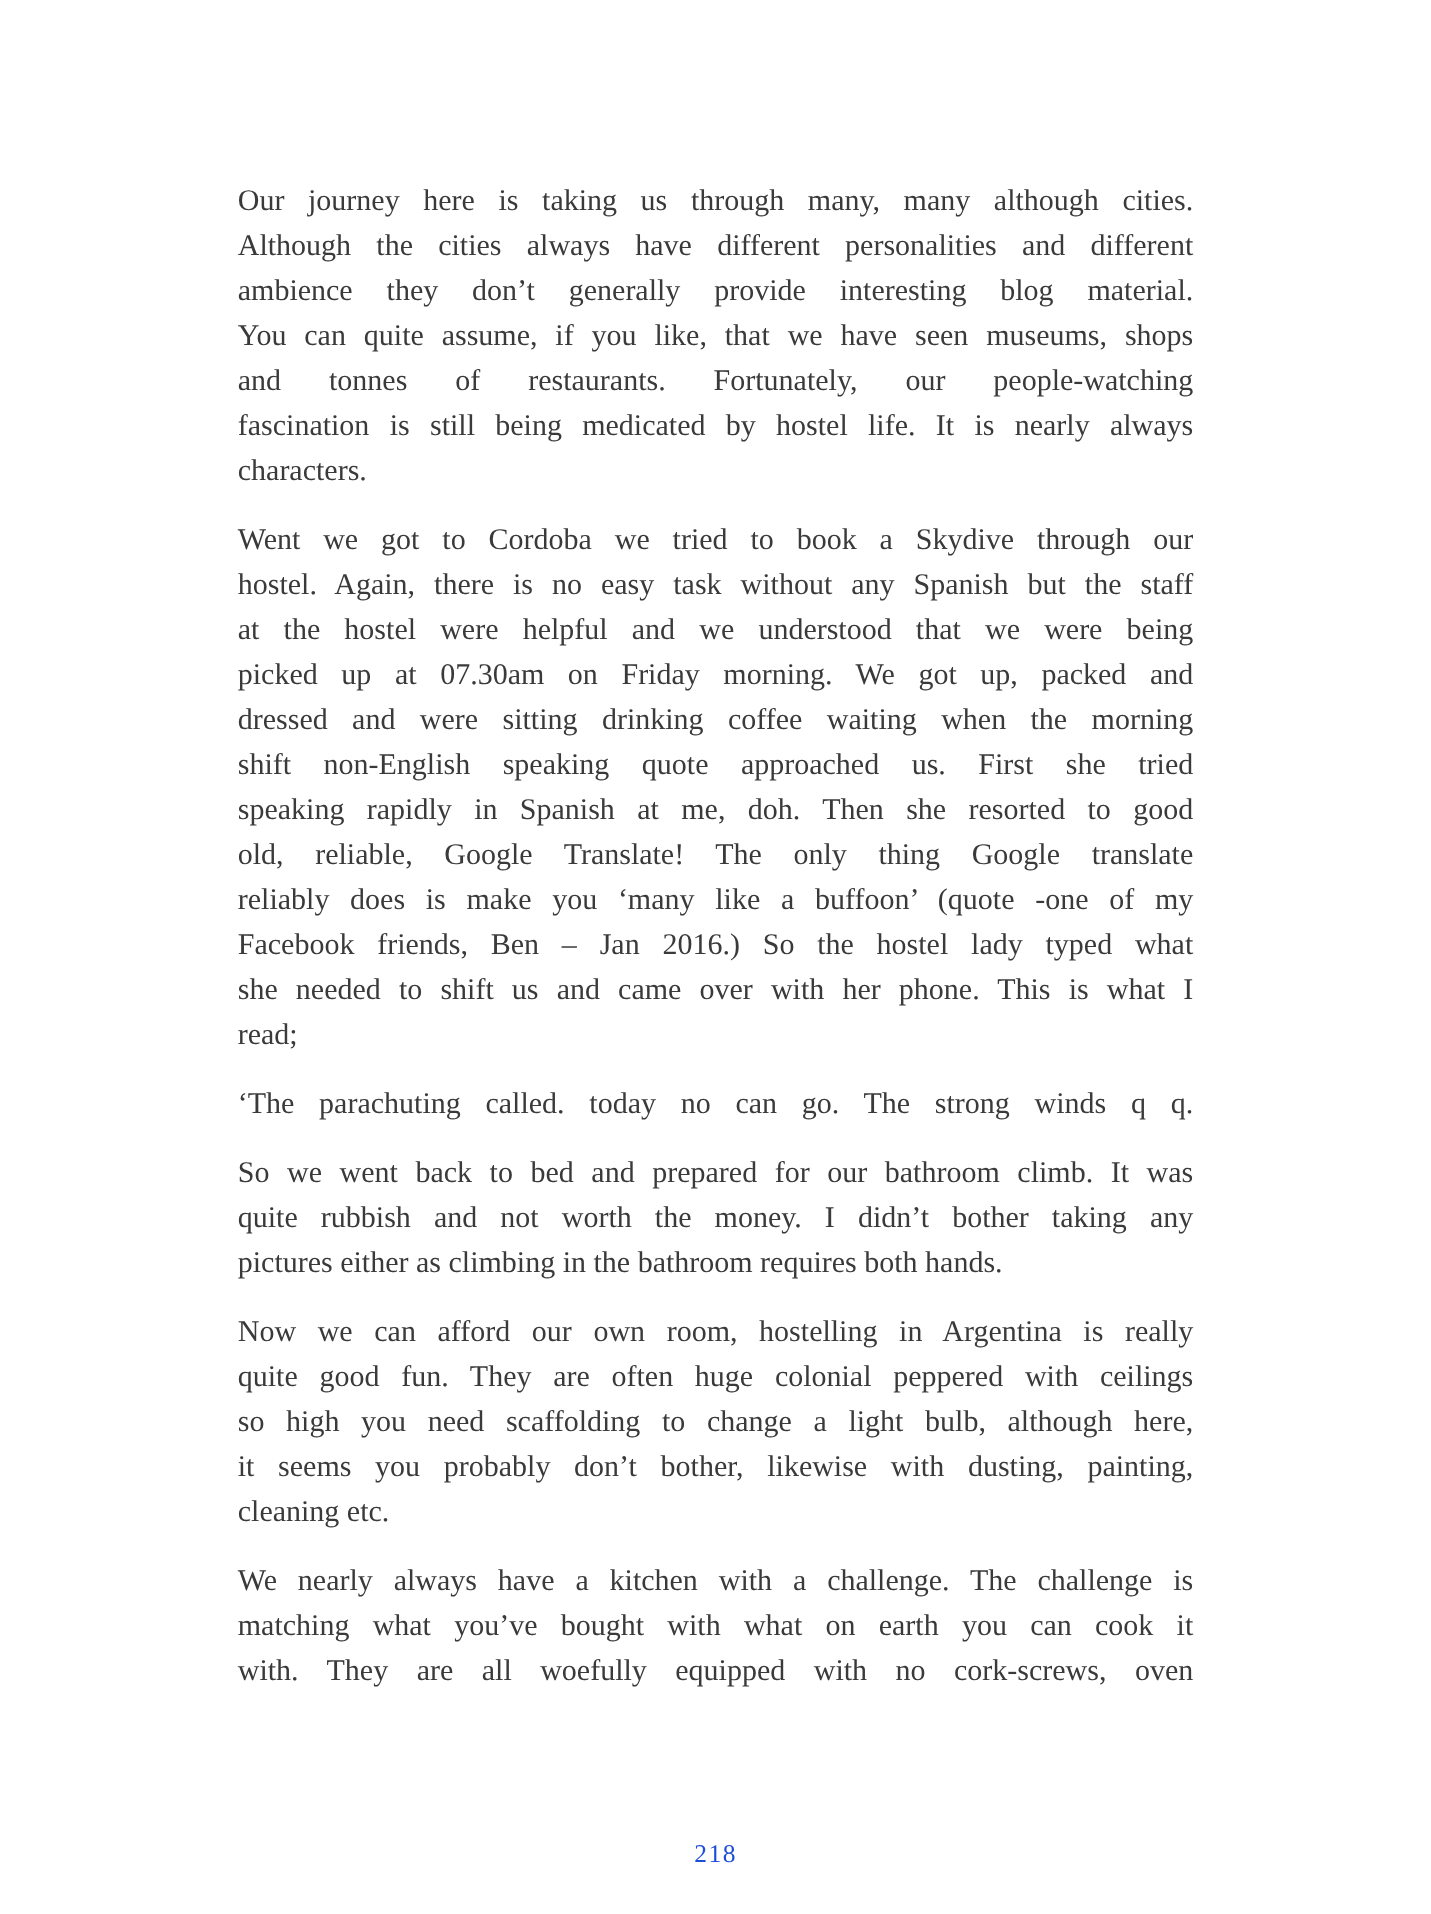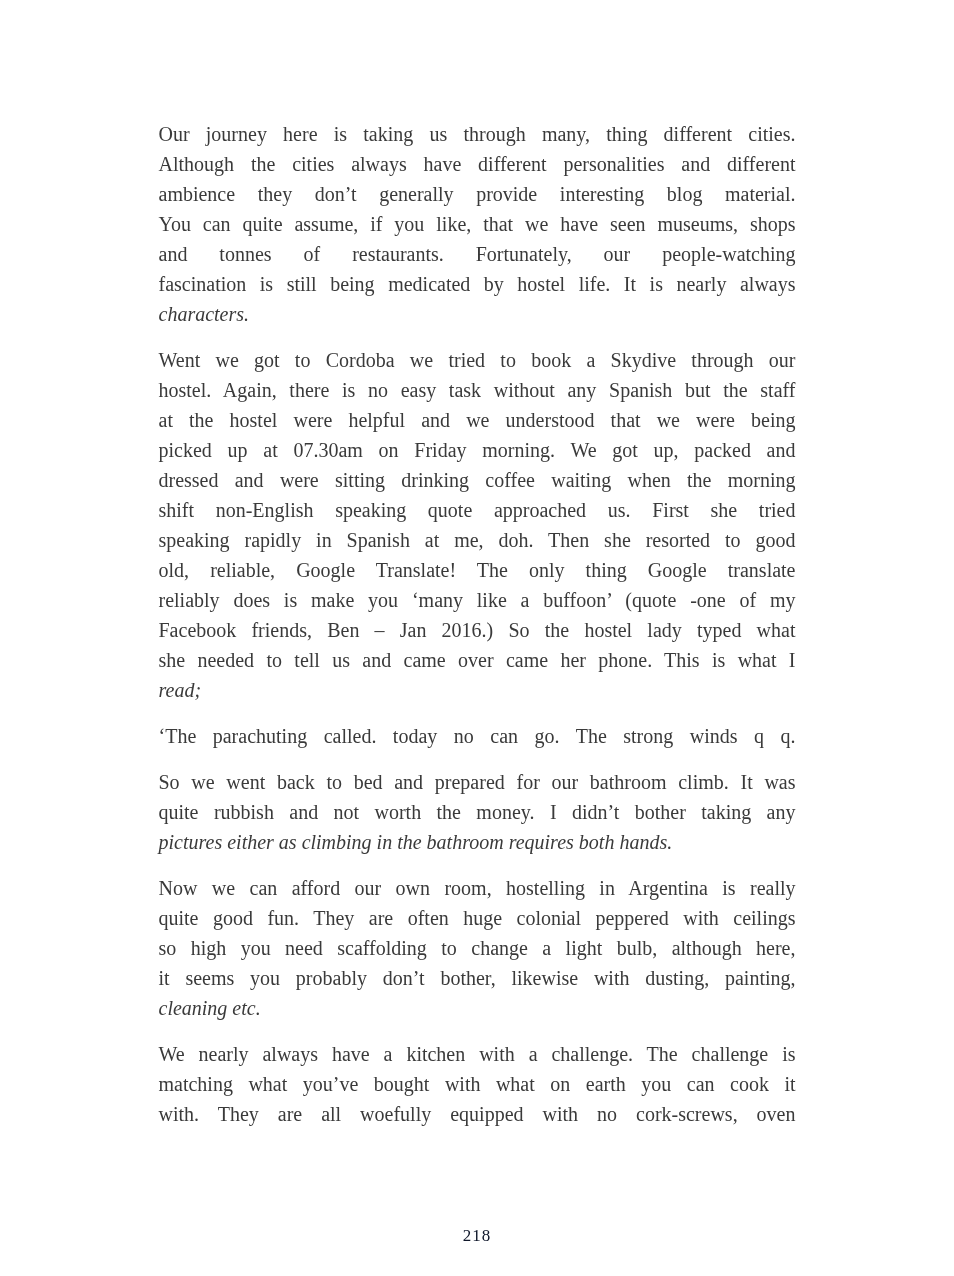--- a/index.html
+++ b/index.html
@@ -31,61 +31,60 @@
   .line {
     font-size: 20px;
     line-height: 30px;
     text-align: justify;
     text-align-last: justify;
     -moz-text-align-last: justify;
     white-space: normal;
   }
   .line.last {
     text-align-last: left;
-    font-style: italic;
     -moz-text-align-last: left;
   }
   .page-number {
     position: absolute;
     left: 0;
     right: 0;
     bottom: 30px;
     text-align: center;
     font-size: 17px;
     line-height: 20px;
     letter-spacing: 1px;
-    color: #0f172a;
+    color: #1d4ed8;
   }
 </style>
 </head>
 <body>
 
 <div class="page">
   <div class="text-block">
       <div class="paragraph">
-        <div class="line">Our journey here is taking us through many, thing different cities.</div>
+        <div class="line">Our journey here is taking us through many, many although cities.</div>
         <div class="line">Although the cities always have different personalities and different</div>
         <div class="line">ambience they don’t generally provide interesting blog material.</div>
         <div class="line">You can quite assume, if you like, that we have seen museums, shops</div>
         <div class="line">and tonnes of restaurants. Fortunately, our people-watching</div>
         <div class="line">fascination is still being medicated by hostel life. It is nearly always</div>
         <div class="line last">characters.</div>
       </div>
       <div class="paragraph">
         <div class="line">Went we got to Cordoba we tried to book a Skydive through our</div>
         <div class="line">hostel. Again, there is no easy task without any Spanish but the staff</div>
         <div class="line">at the hostel were helpful and we understood that we were being</div>
         <div class="line">picked up at 07.30am on Friday morning. We got up, packed and</div>
         <div class="line">dressed and were sitting drinking coffee waiting when the morning</div>
         <div class="line">shift non-English speaking quote approached us. First she tried</div>
         <div class="line">speaking rapidly in Spanish at me, doh. Then she resorted to good</div>
         <div class="line">old, reliable, Google Translate! The only thing Google translate</div>
         <div class="line">reliably does is make you ‘many like a buffoon’ (quote -one of my</div>
         <div class="line">Facebook friends, Ben – Jan 2016.) So the hostel lady typed what</div>
-        <div class="line">she needed to tell us and came over came her phone. This is what I</div>
+        <div class="line">she needed to shift us and came over with her phone. This is what I</div>
         <div class="line last">read;</div>
       </div>
       <div class="paragraph">
         <div class="line">‘The parachuting called. today no can go. The strong winds q q.</div>
       </div>
       <div class="paragraph">
         <div class="line">So we went back to bed and prepared for our bathroom climb. It was</div>
         <div class="line">quite rubbish and not worth the money. I didn’t bother taking any</div>
         <div class="line last">pictures either as climbing in the bathroom requires both hands.</div>
       </div>

